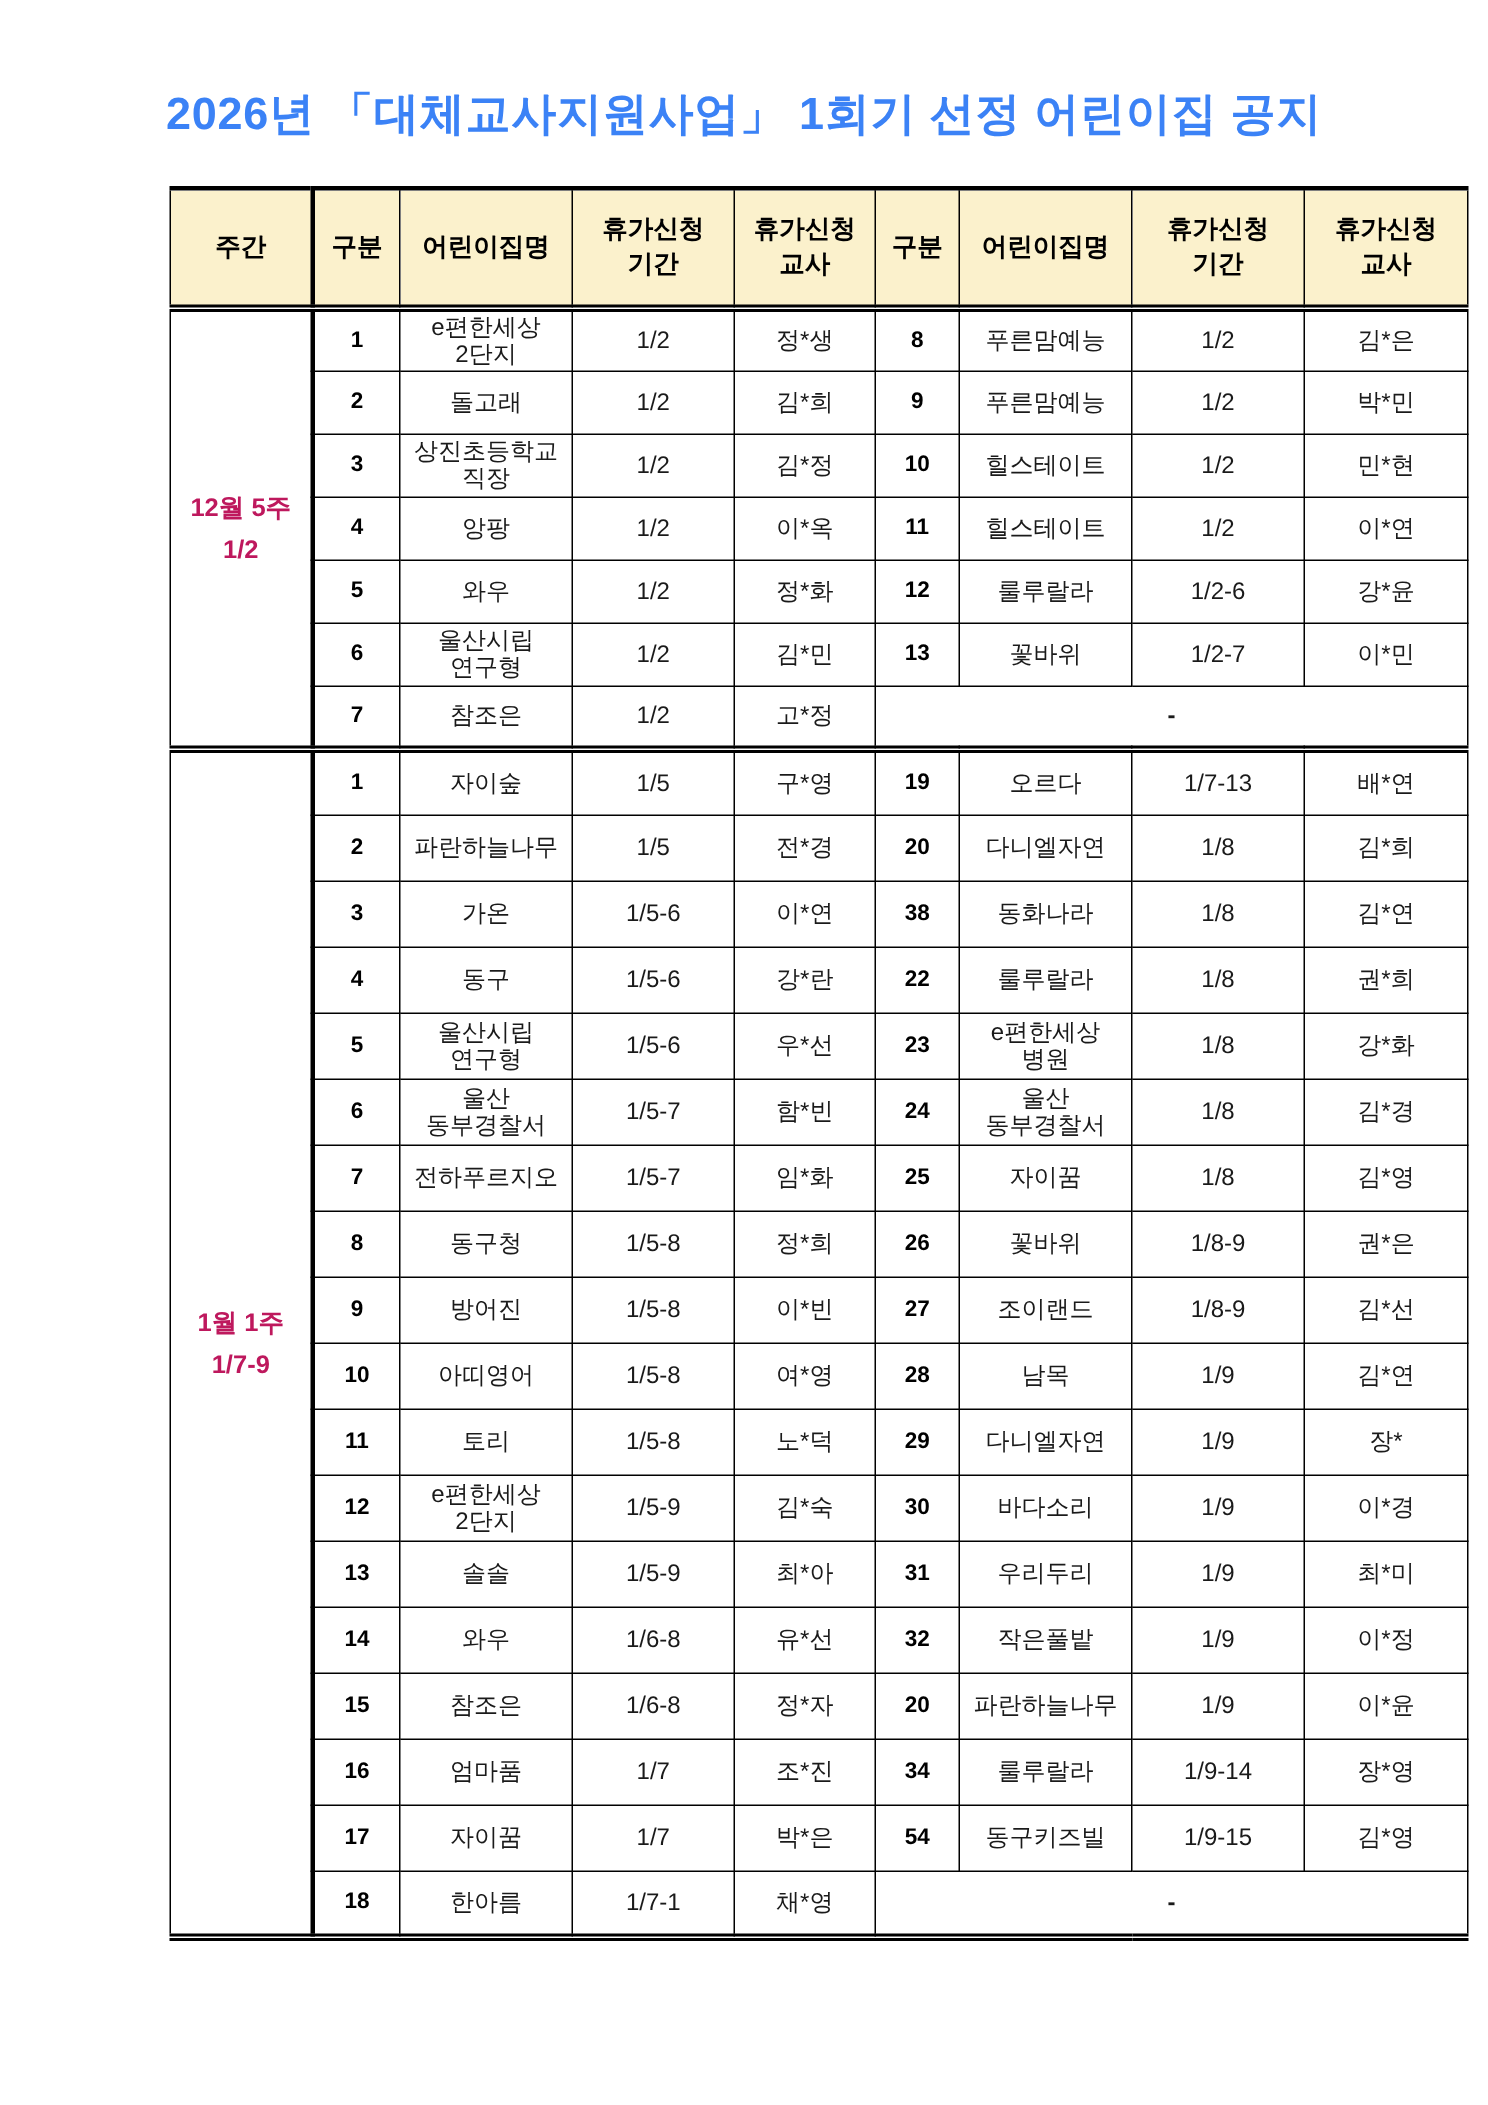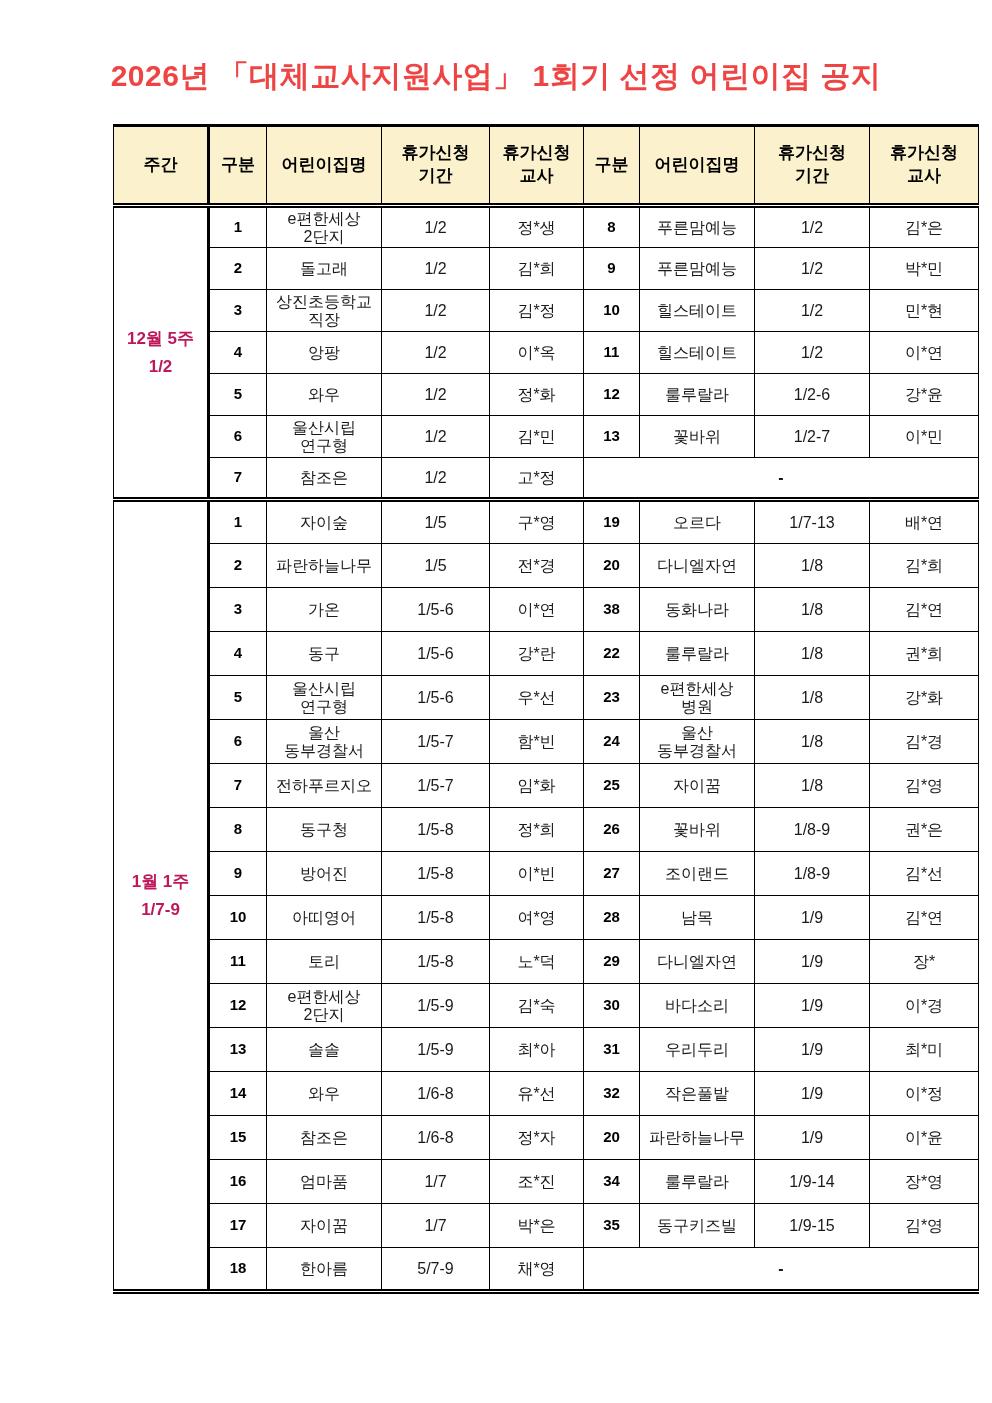--- a/index.html
+++ b/index.html
@@ -14,21 +14,21 @@
     color:var(--text-color);
     font-family:"Liberation Sans","DejaVu Sans",sans-serif;
   }
   .page{position:relative;width:992px;height:1403px;overflow:hidden;}
   .title{
     margin:56px 20px 0 20px;
     text-align:center;
     font-size:30px;
     font-weight:700;
     letter-spacing:0.5px;
-    color:#ef4444;
+    color:#3b82f6;
     white-space:nowrap;
   }
   table.main-table{
     border-collapse:collapse;
     table-layout:fixed;
     width:865px;
     margin:27px 0 0 113px;
     border-left:1px solid var(--border-color);
     border-right:1px solid var(--border-color);
     border-top:3px solid var(--border-color);
@@ -340,27 +340,27 @@
           <td class="no">34</td>
           <td class="name">룰루랄라</td>
           <td class="period">1/9-14</td>
           <td class="teacher">장*영</td>
         </tr>
         <tr>
           <td class="no">17</td>
           <td class="name">자이꿈</td>
           <td class="period">1/7</td>
           <td class="teacher">박*은</td>
-          <td class="no">35</td>
+          <td class="no">54</td>
           <td class="name">동구키즈빌</td>
           <td class="period">1/9-15</td>
           <td class="teacher">김*영</td>
         </tr>
         <tr>
           <td class="no">18</td>
           <td class="name">한아름</td>
-          <td class="period">5/7-9</td>
+          <td class="period">1/7-1</td>
           <td class="teacher">채*영</td>
           <td class="dash" colspan="4">-</td>
         </tr>
       </tbody>
   </table>
 </div>
 
 </body></html>

